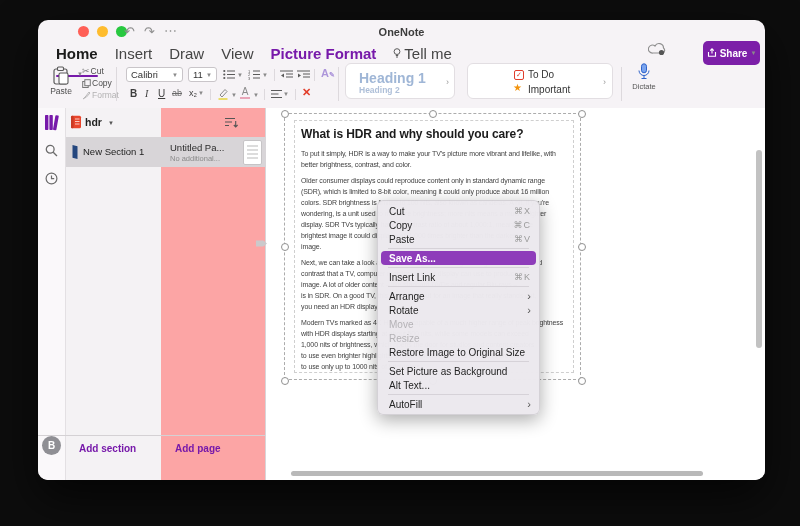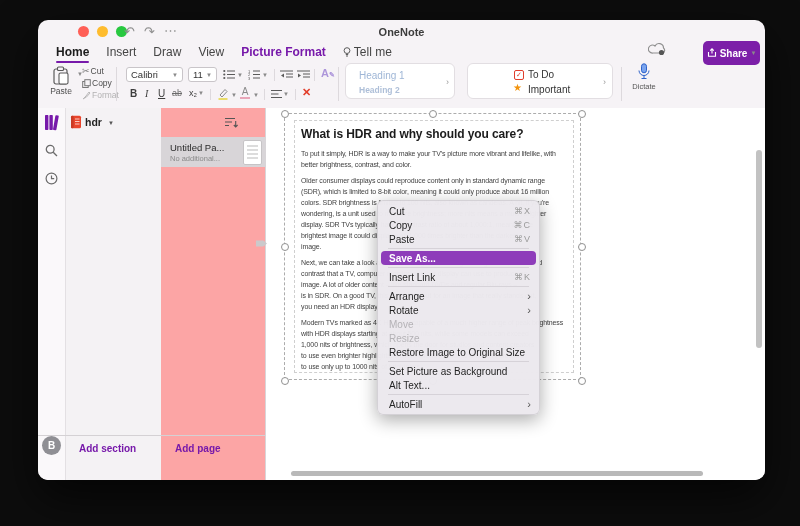--- a/index.html
+++ b/index.html
@@ -7,33 +7,33 @@
        font-family:"Liberation Sans", sans-serif;-webkit-font-smoothing:antialiased;}
   .abs{position:absolute;}
   #window{position:absolute;left:38px;top:20px;width:727px;height:460px;background:#f6f3f6;
           border-radius:10px;overflow:hidden;box-shadow:0 18px 45px rgba(0,0,0,.65);}
   
   .dot{width:11px;height:11px;border-radius:50%;}
   .histIcon{font-size:13px;color:#8f8f8f;line-height:13px;}
   #winTitle{left:0;top:6px;width:100%;text-align:center;font-size:11px;font-weight:600;color:#3c3c3c;pointer-events:none;}
   
   #tabbar{left:18px;top:25px;height:16px;display:flex;gap:17px;align-items:flex-start;}
-  .tab{position:relative;font-size:12px;color:#454545;padding-bottom:3px;white-space:nowrap;display:flex;align-items:center;gap:3px;}
+  .tab{position:relative;font-size:15px;color:#454545;padding-bottom:14px;white-space:nowrap;display:flex;align-items:center;gap:3px;}
   .tab.active{font-weight:700;color:#1c1c1c;}
   .tab.active::after{content:"";position:absolute;left:0;right:0;bottom:-1px;height:2px;background:#7719aa;border-radius:1px;}
   .tab.accent{color:#7719aa;font-weight:600;}
   
   .vsep{width:1px;background:#ddd9dd;}
   .smallLbl{font-size:8.5px;color:#4e4e4e;}
   .combo{background:#fff;border:1px solid #c9c5c9;border-radius:3px;font-size:9.5px;color:#333;
          display:flex;align-items:center;justify-content:space-between;padding:0 4px;height:15px;box-sizing:border-box;}
   .chev{font-size:6px;color:#8a8a8a;}
   .rbtn{font-size:10px;color:#3d3d3d;display:flex;align-items:center;gap:1px;}
   .stylebox{background:#fff;border:1px solid #e2dee2;border-radius:6px;box-sizing:border-box;}
-  .h1txt{font-size:10px;color:#9fb6d6;font-weight:400;}
+  .h1txt{font-size:14px;color:#9fb6d6;font-weight:700;}
   .h2txt{font-size:8.5px;color:#aebfd8;font-weight:600;}
   .galChev{color:#9a9a9a;font-size:9px;}
   .todoBox{width:8px;height:8px;border:1px solid #e03e2d;border-radius:2px;font-size:7px;color:#e03e2d;
            display:flex;align-items:center;justify-content:center;line-height:8px;}
   #shareBtn{left:665px;top:21px;width:57px;height:24px;background:#7c1fa8;border-radius:5px;display:flex;
             align-items:center;justify-content:center;gap:3px;color:#fff;font-size:10px;font-weight:700;}
   
   #main{left:0;top:88px;width:727px;height:372px;}
   .panel{position:absolute;top:0;height:372px;}
   #rail{left:0;width:27px;background:#faf8fa;}
@@ -323,20 +323,28 @@
           <g stroke="#ffd8d0" stroke-width="0.9">
               <line x1="5" y1="4" x2="9.5" y2="4"></line>
               <line x1="5" y1="6.5" x2="9.5" y2="6.5"></line>
               <line x1="5" y1="9" x2="9.5" y2="9"></line>
             </g>
         </svg>
       </div>
       <div class="abs" style="left:19px;top:8px;font-size:10.5px;font-weight:600;color:#1f1f1f;">hdr</div>
       <div class="abs chev" style="left:42px;top:12px;color:#555;">▼</div>
 
+      <div class="abs selRow" style="left:0;top:29px;width:96px;height:30px;">
+        <span class="abs" style="left:5px;top:7px;">
+          <svg width="8" height="16" viewBox="0 0 8 16">
+              <path d="M1.5 1 L6.5 2.2 V15 L1.5 13.8 Z" fill="#25477e"></path>
+            </svg>
+        </span>
+        <span class="abs" style="left:17px;top:9px;font-size:9.5px;color:#222;">New Section 1</span>
+      </div>
 
       <div class="abs addBtn" style="left:13px;top:335px;">Add section</div>
     </div>
 
     <div class="panel" id="pagesCol">
       <div class="abs" style="left:64px;top:9px;">
         <svg width="13" height="11" viewBox="0 0 13 11">
             <g stroke="#555" stroke-width="1.2">
               <line x1="0" y1="1.5" x2="10" y2="1.5"></line>
               <line x1="0" y1="5" x2="7" y2="5"></line>

